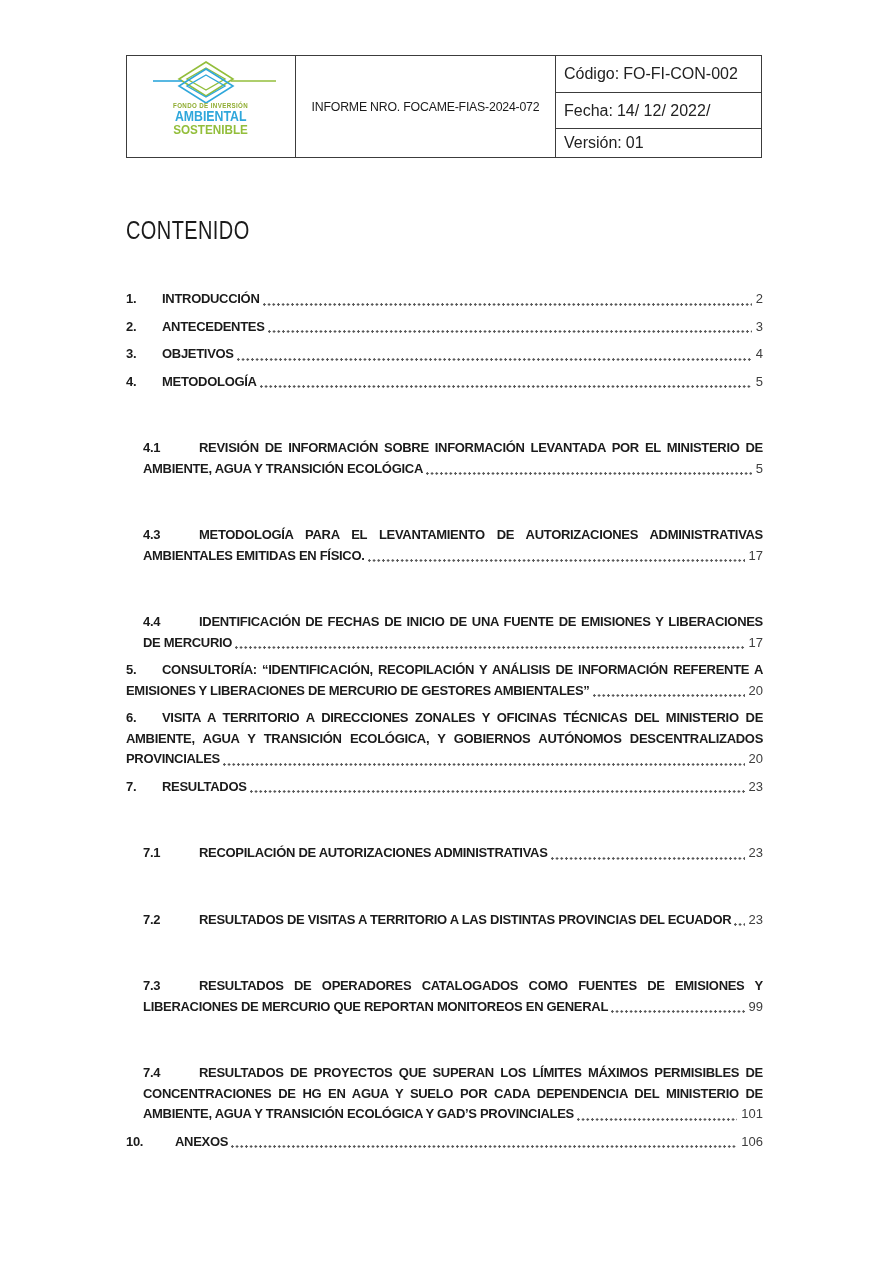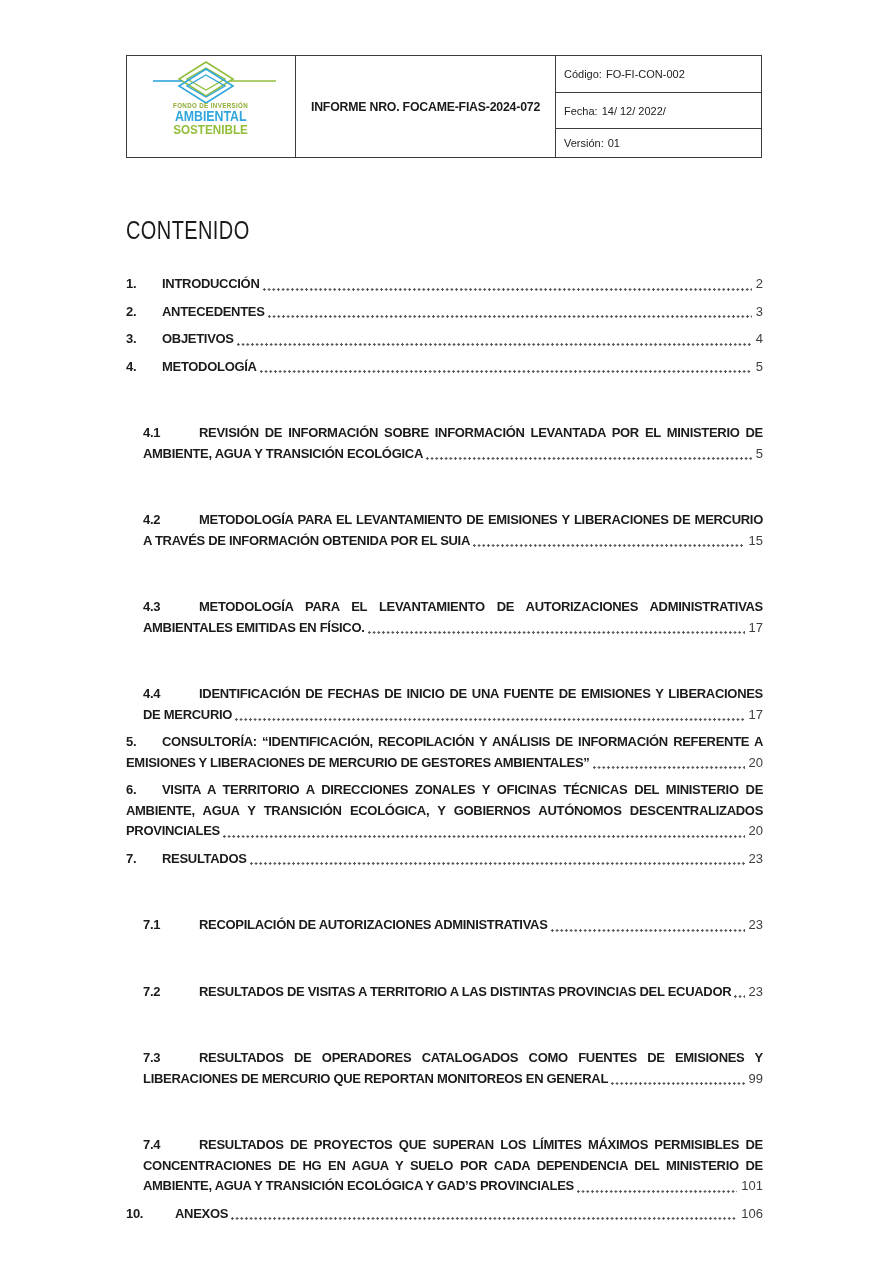--- a/index.html
+++ b/index.html
@@ -16,38 +16,38 @@
     background:#fff;
   }
   .logo-cell{grid-column:1;grid-row:1/4;display:flex;flex-direction:column;align-items:center;padding-top:3px;overflow:hidden;}
   .logo-cell svg{display:block;margin-bottom:-1px;}
   .logo-t1{font-size:6.5px;font-weight:700;letter-spacing:.4px;color:#8fac2f;display:inline-block;transform:scaleX(.95);}
   .logo-t2{font-size:14px;font-weight:700;color:#2fa7db;line-height:14px;display:inline-block;transform:scaleX(.88);}
   .logo-t3{font-size:13px;font-weight:700;color:#93be3b;line-height:13px;display:inline-block;transform:scaleX(.9);}
   .title-cell{
     grid-column:2;grid-row:1/4;border-left:1px solid #3c3c3c;
     display:flex;align-items:center;justify-content:center;
-    font-weight:700;font-size:12.3px;letter-spacing:-0.2px;white-space:nowrap;color:#1a1a1a;
+    font-weight:400;font-size:12.3px;letter-spacing:-0.2px;white-space:nowrap;color:#1a1a1a;
   }
   .meta{
     grid-column:3;border-left:1px solid #3c3c3c;
-    display:flex;align-items:center;padding-left:8px;font-size:11px;color:#222;
+    display:flex;align-items:center;padding-left:8px;font-size:16px;color:#222;
   }
   .meta.m1,.meta.m2{border-bottom:1px solid #3c3c3c;}
   .meta .lab{margin-right:4px;}
 
   
   .contents-heading{
     position:absolute;left:126px;top:216px;margin:0;
     font-size:25px;font-weight:400;letter-spacing:.5px;color:#1b1b1b;
     transform:scaleX(.8);transform-origin:left center;white-space:nowrap;
   }
 
   
-  #toc{position:absolute;left:126px;top:274px;width:637px;}
+  #toc{position:absolute;left:126px;top:289px;width:637px;}
   .toc-entry{
     position:relative;text-align:justify;
     font-size:13px;font-weight:700;line-height:20.5px;letter-spacing:-0.3px;
     margin-bottom:7px;color:#1b1b1b;
   }
   .toc-entry .num{display:inline-block;}
   .lvl1 .num{width:36px;}
   .lvl1.widenum .num{width:49px;}
   .lvl2{margin-left:17px;margin-top:46px;}
   .lvl2 .num{width:56px;}
@@ -95,21 +95,20 @@
   </div>
 
   <h1 class="contents-heading">CONTENIDO</h1>
 
   <div id="toc">
       <div class="toc-entry lvl1"><span class="num">1.</span><span class="txt">INTRODUCCIÓN</span><span class="leader" style="left: 136.516px; width: 489.25px;"></span><span class="pg">2</span></div>
       <div class="toc-entry lvl1"><span class="num">2.</span><span class="txt">ANTECEDENTES</span><span class="leader" style="left: 141.578px; width: 484.188px;"></span><span class="pg">3</span></div>
       <div class="toc-entry lvl1"><span class="num">3.</span><span class="txt">OBJETIVOS</span><span class="leader" style="left: 110.719px; width: 515.047px;"></span><span class="pg">4</span></div>
       <div class="toc-entry lvl1"><span class="num">4.</span><span class="txt">METODOLOGÍA</span><span class="leader" style="left: 133.688px; width: 492.078px;"></span><span class="pg">5</span></div>
       <div class="toc-entry lvl2"><span class="num">4.1</span><span class="txt">REVISIÓN DE INFORMACIÓN SOBRE INFORMACIÓN LEVANTADA POR EL MINISTERIO DE AMBIENTE, AGUA Y TRANSICIÓN ECOLÓGICA</span><span class="leader" style="left: 282.984px; width: 325.781px;"></span><span class="pg">5</span></div>
-      <div class="toc-entry lvl2"><span class="num">4.2</span><span class="txt">METODOLOGÍA PARA EL LEVANTAMIENTO DE EMISIONES Y LIBERACIONES DE MERCURIO A TRAVÉS DE INFORMACIÓN OBTENIDA POR EL SUIA</span><span class="leader" style="left: 329.984px; width: 271.547px;"></span><span class="pg">15</span></div>
       <div class="toc-entry lvl2"><span class="num">4.3</span><span class="txt">METODOLOGÍA PARA EL LEVANTAMIENTO DE AUTORIZACIONES ADMINISTRATIVAS AMBIENTALES EMITIDAS EN FÍSICO.</span><span class="leader" style="left: 224.578px; width: 376.953px;"></span><span class="pg">17</span></div>
       <div class="toc-entry lvl2"><span class="num">4.4</span><span class="txt">IDENTIFICACIÓN DE FECHAS DE INICIO DE UNA FUENTE DE EMISIONES Y LIBERACIONES DE MERCURIO</span><span class="leader" style="left: 92.1562px; width: 509.375px;"></span><span class="pg">17</span></div>
       <div class="toc-entry lvl1"><span class="num">5.</span><span class="txt">CONSULTORÍA: “IDENTIFICACIÓN, RECOPILACIÓN Y ANÁLISIS DE INFORMACIÓN REFERENTE A EMISIONES Y LIBERACIONES DE MERCURIO DE GESTORES AMBIENTALES”</span><span class="leader" style="left: 466.5px; width: 152.031px;"></span><span class="pg">20</span></div>
       <div class="toc-entry lvl1"><span class="num">6.</span><span class="txt">VISITA A TERRITORIO A DIRECCIONES ZONALES Y OFICINAS TÉCNICAS DEL MINISTERIO DE AMBIENTE, AGUA Y TRANSICIÓN ECOLÓGICA, Y GOBIERNOS AUTÓNOMOS DESCENTRALIZADOS PROVINCIALES</span><span class="leader" style="left: 96.9219px; width: 521.609px;"></span><span class="pg">20</span></div>
       <div class="toc-entry lvl1"><span class="num">7.</span><span class="txt">RESULTADOS</span><span class="leader" style="left: 123.641px; width: 494.891px;"></span><span class="pg">23</span></div>
       <div class="toc-entry lvl2"><span class="num">7.1</span><span class="txt">RECOPILACIÓN DE AUTORIZACIONES ADMINISTRATIVAS</span><span class="leader" style="left: 407.531px; width: 194px;"></span><span class="pg">23</span></div>
       <div class="toc-entry lvl2"><span class="num">7.2</span><span class="txt">RESULTADOS DE VISITAS A TERRITORIO A LAS DISTINTAS PROVINCIAS DEL ECUADOR</span><span class="leader" style="left: 591.328px; width: 10.2031px;"></span><span class="pg">23</span></div>
       <div class="toc-entry lvl2"><span class="num">7.3</span><span class="txt">RESULTADOS DE OPERADORES CATALOGADOS COMO FUENTES DE EMISIONES Y LIBERACIONES DE MERCURIO QUE REPORTAN MONITOREOS EN GENERAL</span><span class="leader" style="left: 468.031px; width: 133.5px;"></span><span class="pg">99</span></div>
       <div class="toc-entry lvl2"><span class="num">7.4</span><span class="txt">RESULTADOS DE PROYECTOS QUE SUPERAN LOS LÍMITES MÁXIMOS PERMISIBLES DE CONCENTRACIONES DE HG EN AGUA Y SUELO POR CADA DEPENDENCIA DEL MINISTERIO DE AMBIENTE, AGUA Y TRANSICIÓN ECOLÓGICA Y GAD’S PROVINCIALES</span><span class="leader" style="left: 433.922px; width: 160.375px;"></span><span class="pg">101</span></div>
       <div class="toc-entry lvl1 widenum"><span class="num">10.</span><span class="txt">ANEXOS</span><span class="leader" style="left: 105.109px; width: 506.188px;"></span><span class="pg">106</span></div>

